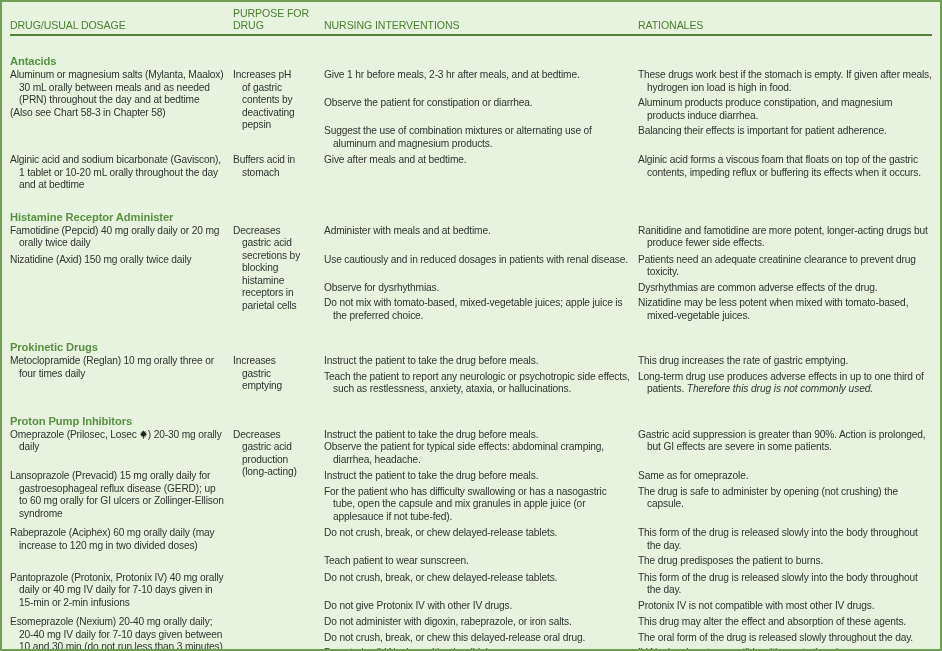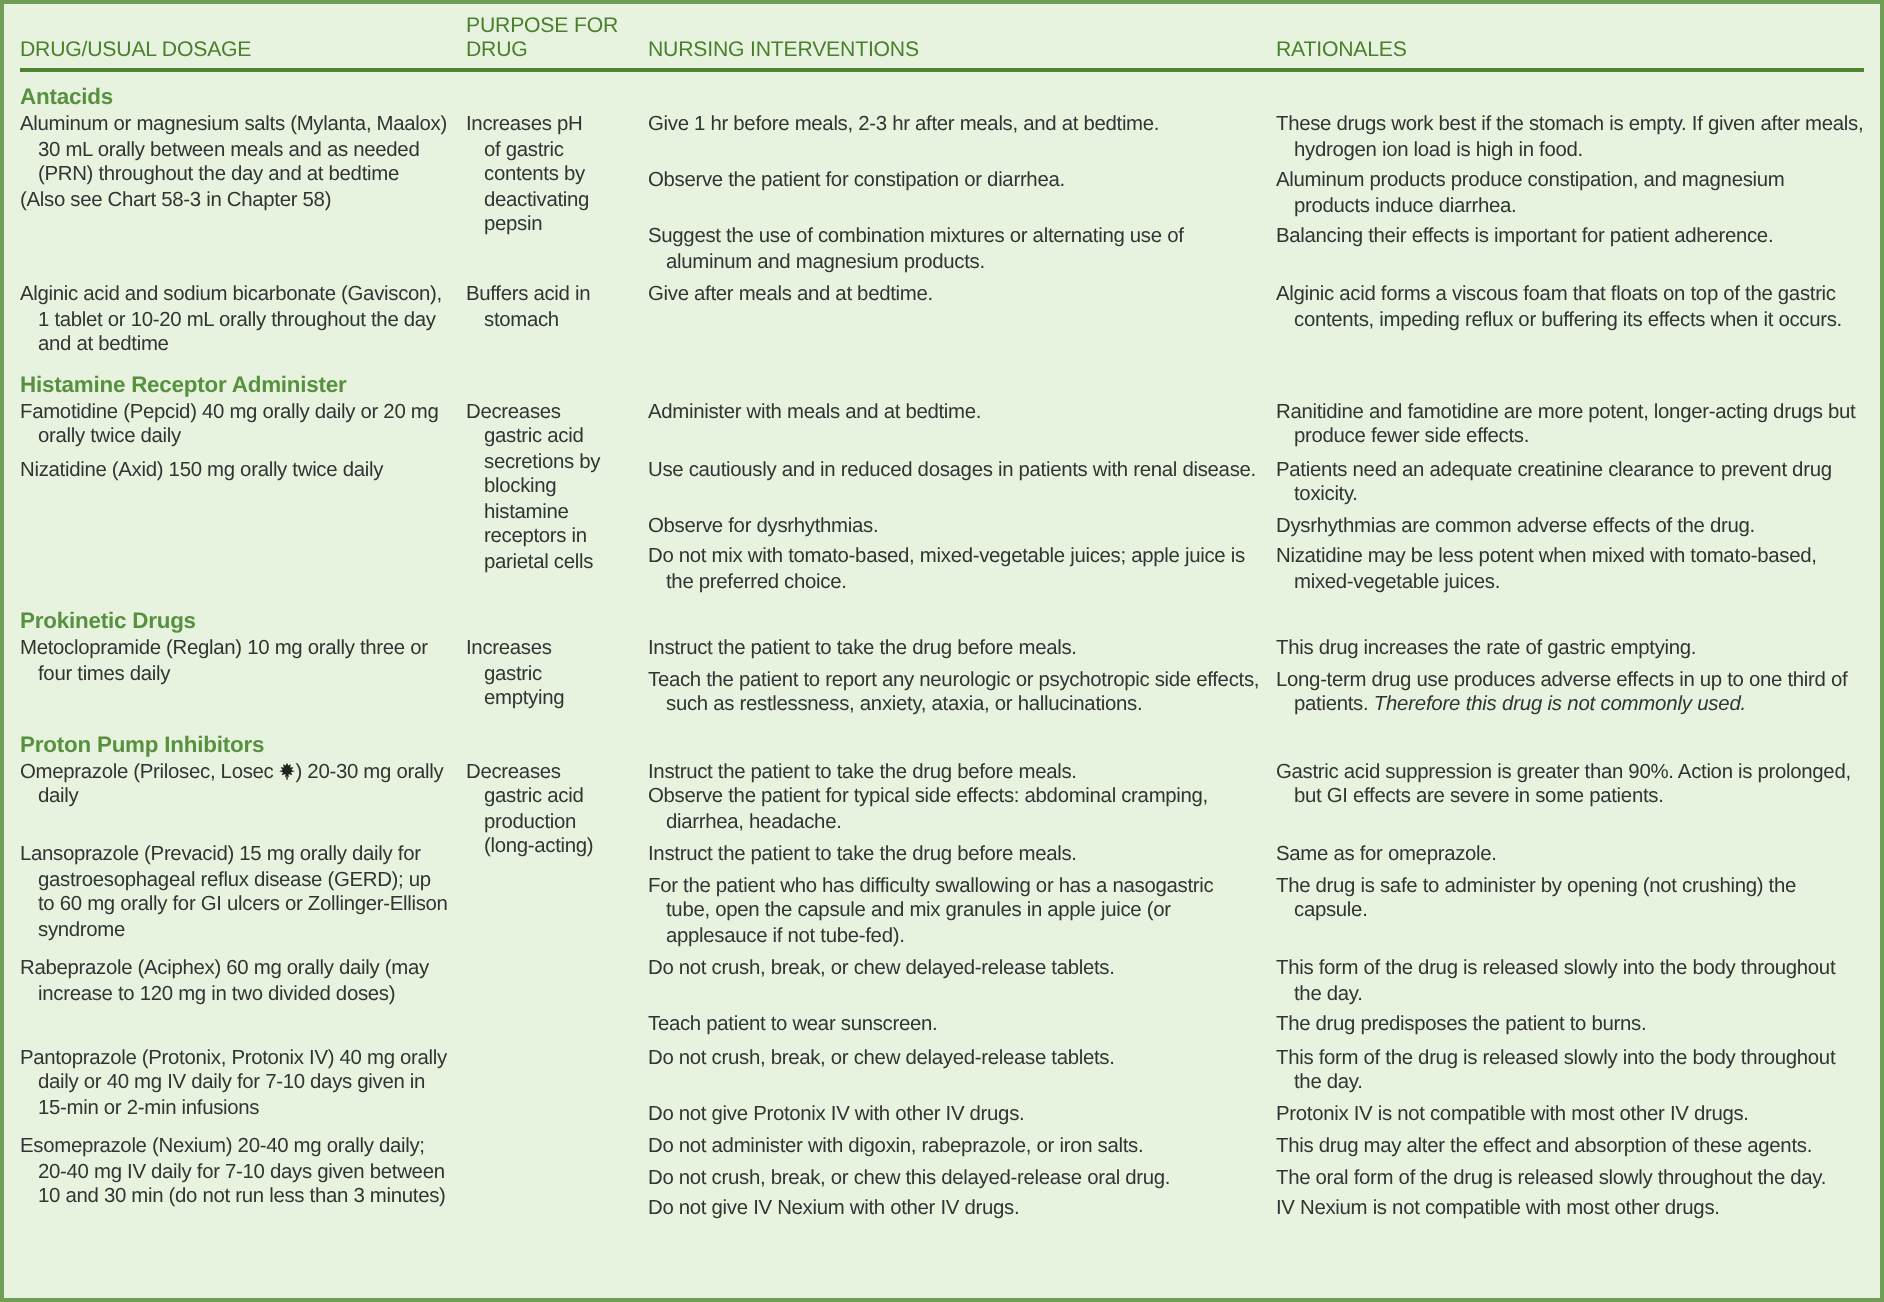--- a/index.html
+++ b/index.html
@@ -25,21 +25,21 @@
     align-items:end;
     border-bottom:2px solid #4f8232;
     padding-bottom:3px;
     margin-bottom:2px;
   }
   .thead .hpair{display:grid;grid-template-columns:306px 1fr;column-gap:8px;align-items:end;}
   .hcell{
     color:#4a7f2e;font-weight:normal;font-size:10.6px;line-height:12px;letter-spacing:-0.1px;
   }
   
-  .section{margin-top:6px;}
+  .section{margin-top:18px;}
   .section-title{
     color:#579140;font-weight:bold;font-size:11.2px;line-height:14px;
     margin-bottom:1px;letter-spacing:-0.1px;
   }
   .row{
     display:grid;
     grid-template-columns:216px 84px 1fr;
     column-gap:7px;
     margin-bottom:4px;
   }

